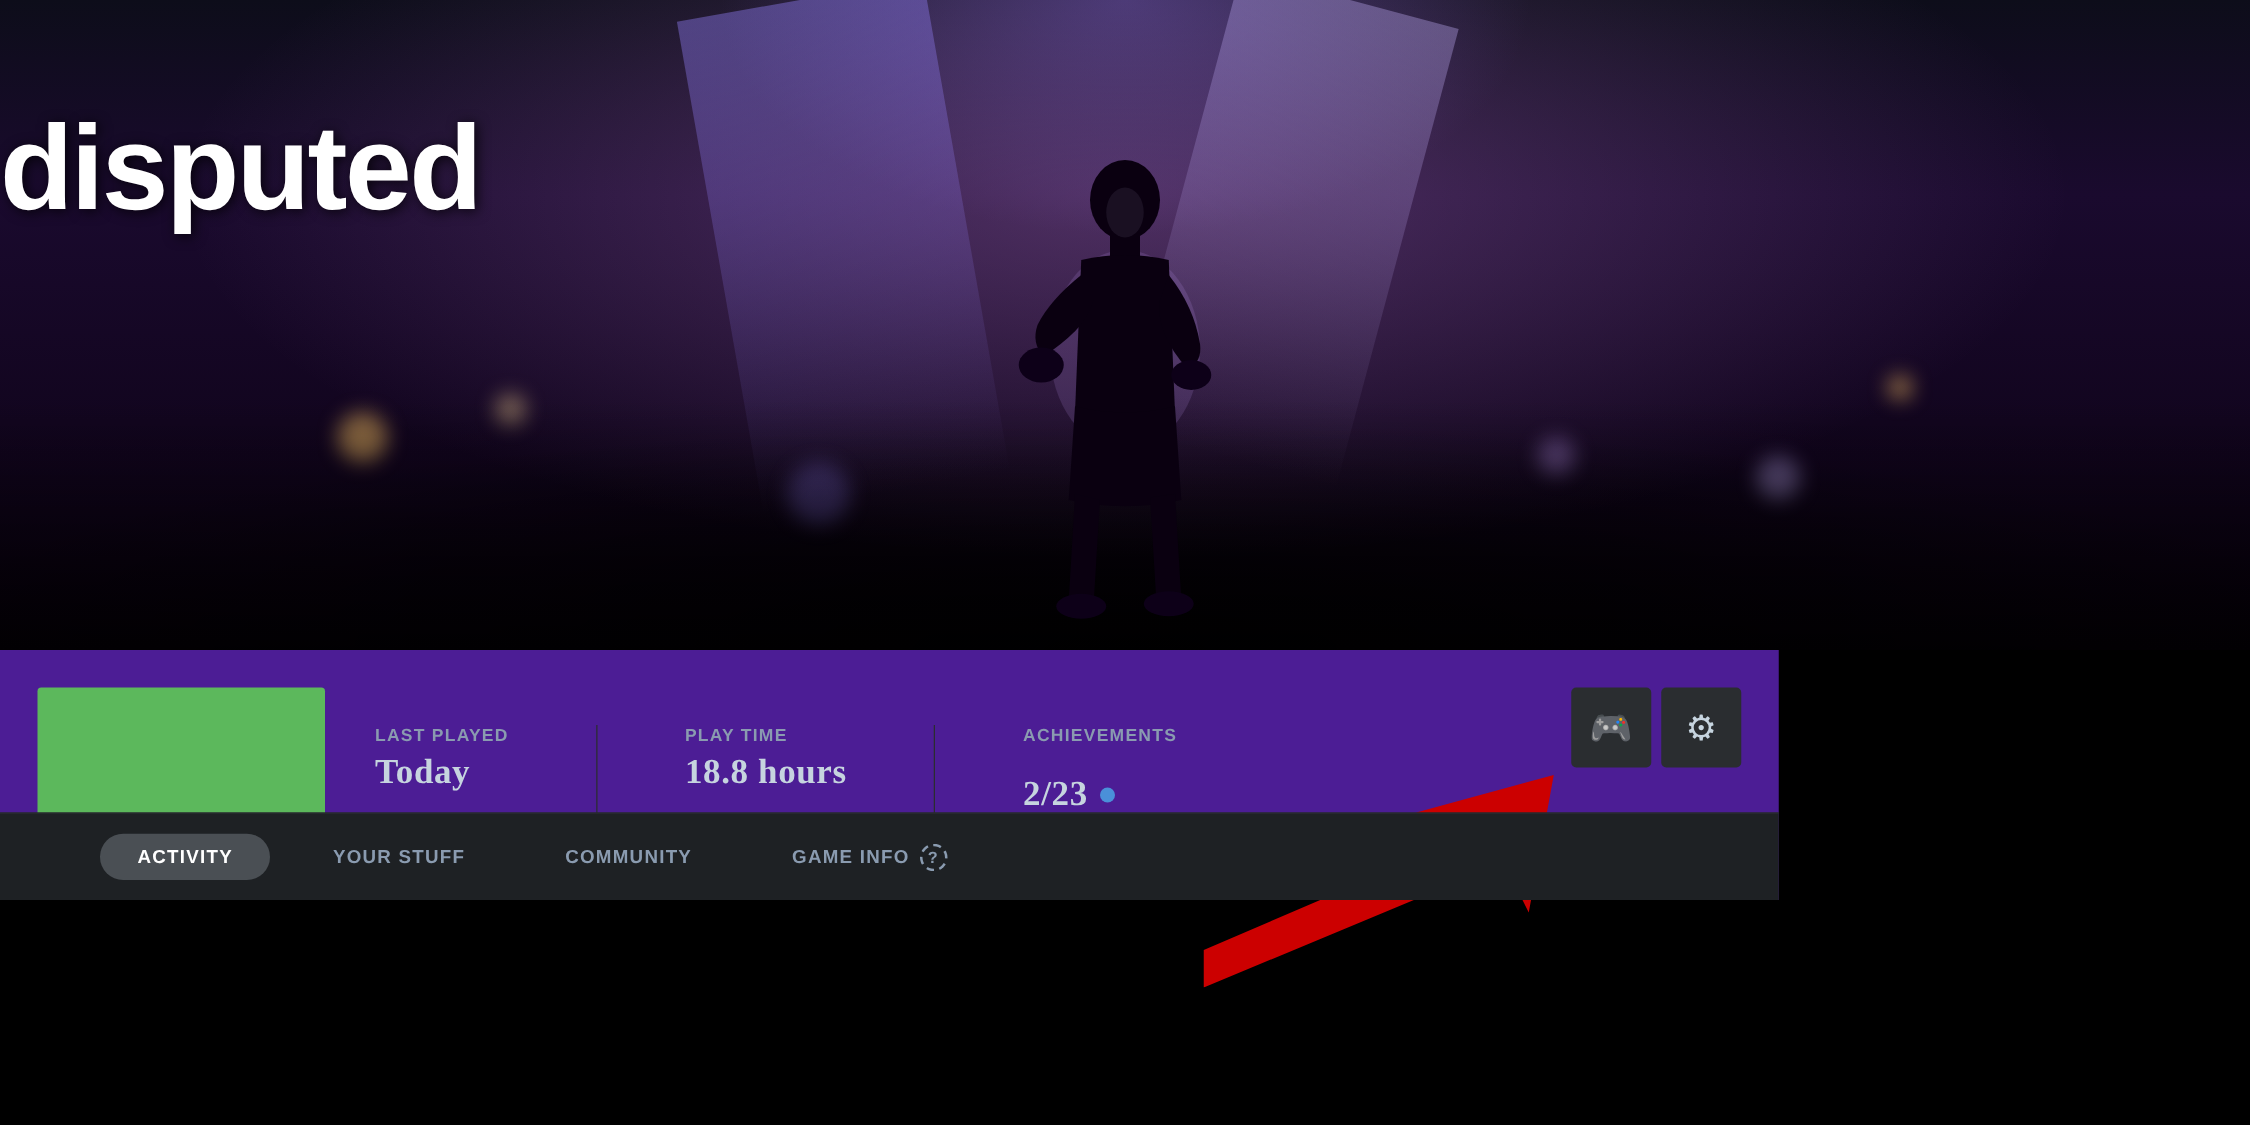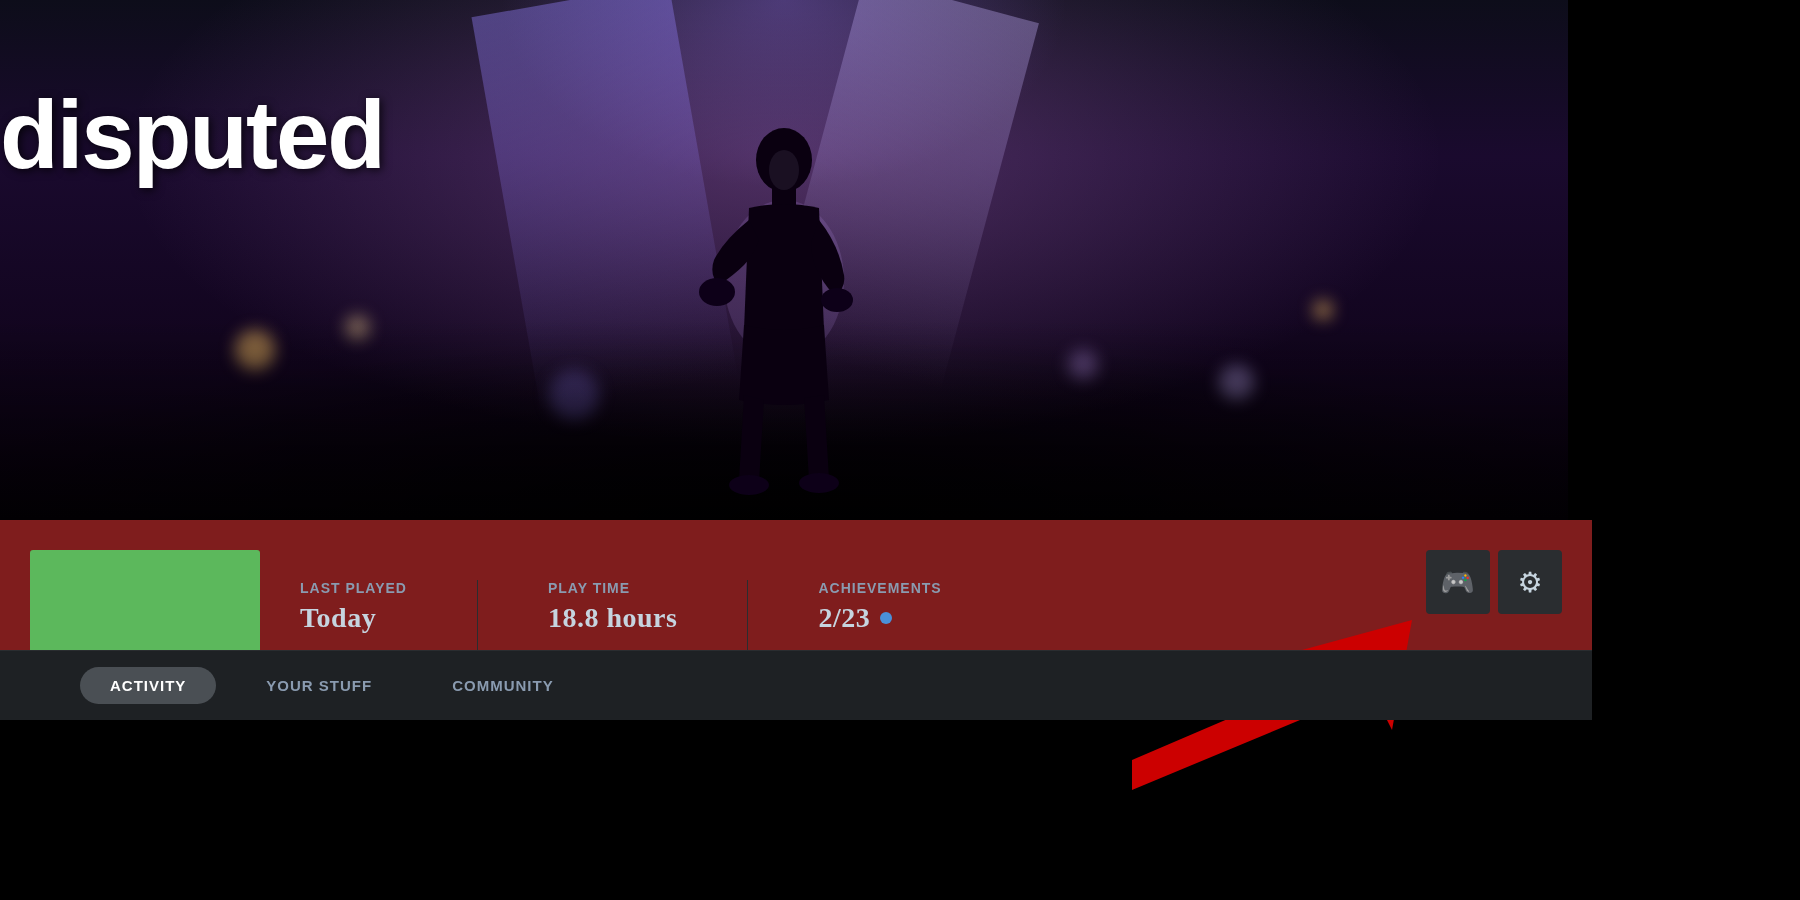--- a/index.html
+++ b/index.html
@@ -8,21 +8,21 @@
       width: 1800px;
       height: 900px;
       overflow: hidden;
       background: #000;
       font-family: 'Arial', sans-serif;
     }
 
     
     .hero {
       position: relative;
-      width: 1568px;
+      width: 1800px;
       height: 520px;
       background: #6d28d9;
       overflow: hidden;
     }
 
     
     .hero-bg {
       position: absolute;
       inset: 0;
       background:
@@ -97,23 +97,23 @@
       font-weight: 900;
       color: #ffffff;
       letter-spacing: -2px;
       text-shadow: 2px 2px 10px rgba(0,0,0,0.8);
       font-family: 'Arial Black', Arial, sans-serif;
     }
 
     
     .info-bar {
       position: relative;
-      width: 1592px;
+      width: 1423px;
       height: 200px;
-      background: #7f1d1d;
+      background: #4c1d95;
       display: flex;
       align-items: center;
       padding: 0 30px;
       gap: 0;
     }
 
     
     .game-thumb {
       width: 230px;
       height: 140px;
@@ -150,20 +150,21 @@
       font-weight: 700;
       color: #c6d4df;
       letter-spacing: 0.5px;
       font-family: Liberation Serif, serif;
     }
 
     .achievements-value {
       display: flex;
       align-items: center;
       gap: 10px;
+      margin-top: 18px;
     }
 
     .achievement-dot {
       width: 12px;
       height: 12px;
       border-radius: 50%;
       background: #4a90d9;
       flex-shrink: 0;
     }
 
@@ -388,14 +389,18 @@
   <div class="nav-tabs">
     <button class="nav-tab active">
       <span>ACTIVITY</span>
     </button>
     <button class="nav-tab">
       <span>YOUR STUFF</span>
     </button>
     <button class="nav-tab">
       <span>COMMUNITY</span>
     </button>
+    <button class="nav-tab nav-tab-question">
+      <span>GAME INFO</span>
+      <div class="question-circle">?</div>
+    </button>
   </div>
 </div>
 
 </body></html>

